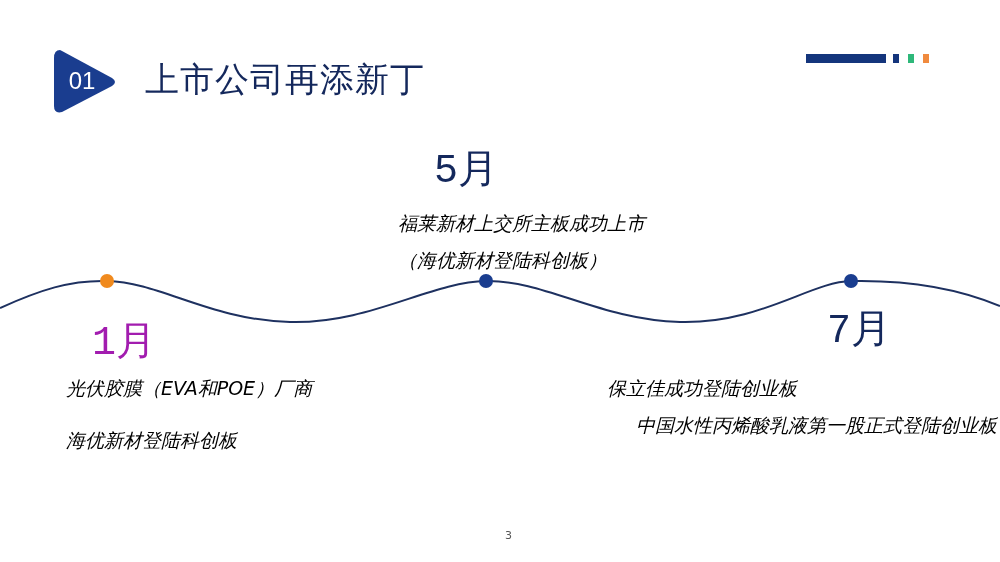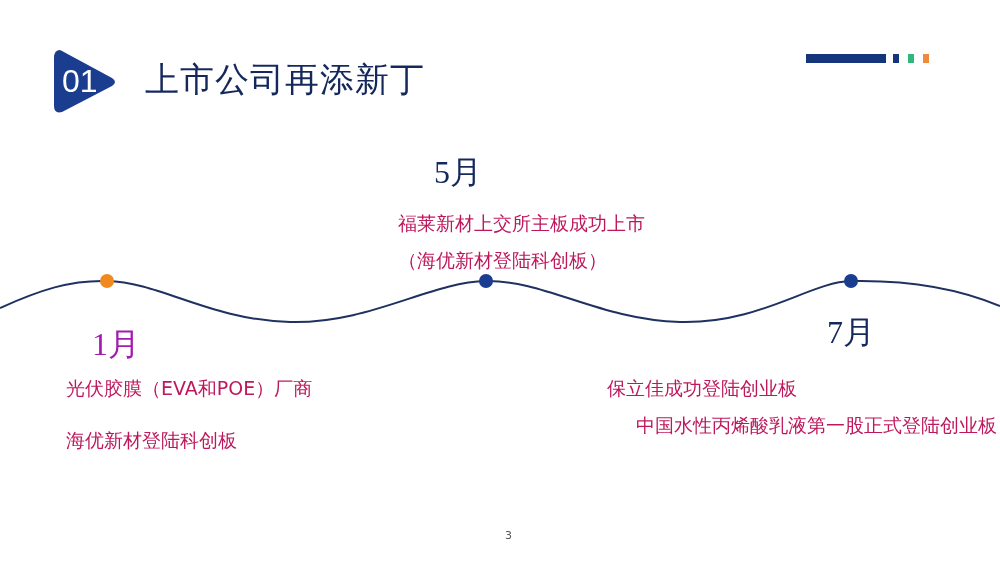--- a/index.html
+++ b/index.html
@@ -7,44 +7,44 @@
       width: 1000px; height: 562px; position: relative; overflow: hidden;
       background: #ffffff;
       font-family: "DejaVu Sans", "Liberation Sans", sans-serif;
     }
     .badge {
       position: absolute; left: 52px; top: 48px; width: 66px; height: 68px;
     }
     .badge svg { position: absolute; left: 0; top: 0; }
     .badge-num {
       position: absolute; left: 10px; top: 15px; width: 40px;
-      color: #ffffff; font-size: 32px; line-height: 36px; text-align: left;
+      color: #ffffff; font-size: 24px; line-height: 36px; text-align: center;
       font-family: "Liberation Sans", sans-serif;
     }
     .title {
       position: absolute; left: 145px; top: 56px;
       font-size: 34px; font-weight: normal; color: #14285c; line-height: 46px;
       letter-spacing: 1px;
     }
     .deco { position: absolute; top: 54px; height: 9px; }
     .deco.long { left: 806px; width: 80px; background: #14357c; }
     .deco.s1 { left: 893px; width: 6px; background: #14357c; }
     .deco.s2 { left: 908px; width: 6px; background: #2eb87a; }
     .deco.s3 { left: 923px; width: 6px; background: #f08a3e; }
 
     .wave { position: absolute; left: 0; top: 0; }
 
     .month {
-      position: absolute; font-size: 32px; line-height: 40px;
-      font-family: Liberation Serif, serif;
+      position: absolute; font-size: 40px; line-height: 40px;
+      font-family: Liberation Mono, monospace;
     }
     .month.orange { color: #a21caf; }
     .month.navy { color: #14285c; }
     .desc {
-      position: absolute; font-size: 19px; color: #be185d; line-height: 24px; white-space: nowrap;
+      position: absolute; font-size: 19px; color: #000000; line-height: 24px; white-space: nowrap; font-style: italic;
     }
     .page-num {
       position: absolute; left: 505px; top: 529px; font-size: 11px; color: #555;
     }
   </style>
 </head>
 <body>
 
 <div class="badge">
   <svg width="66" height="68" viewBox="0 0 66 68">

